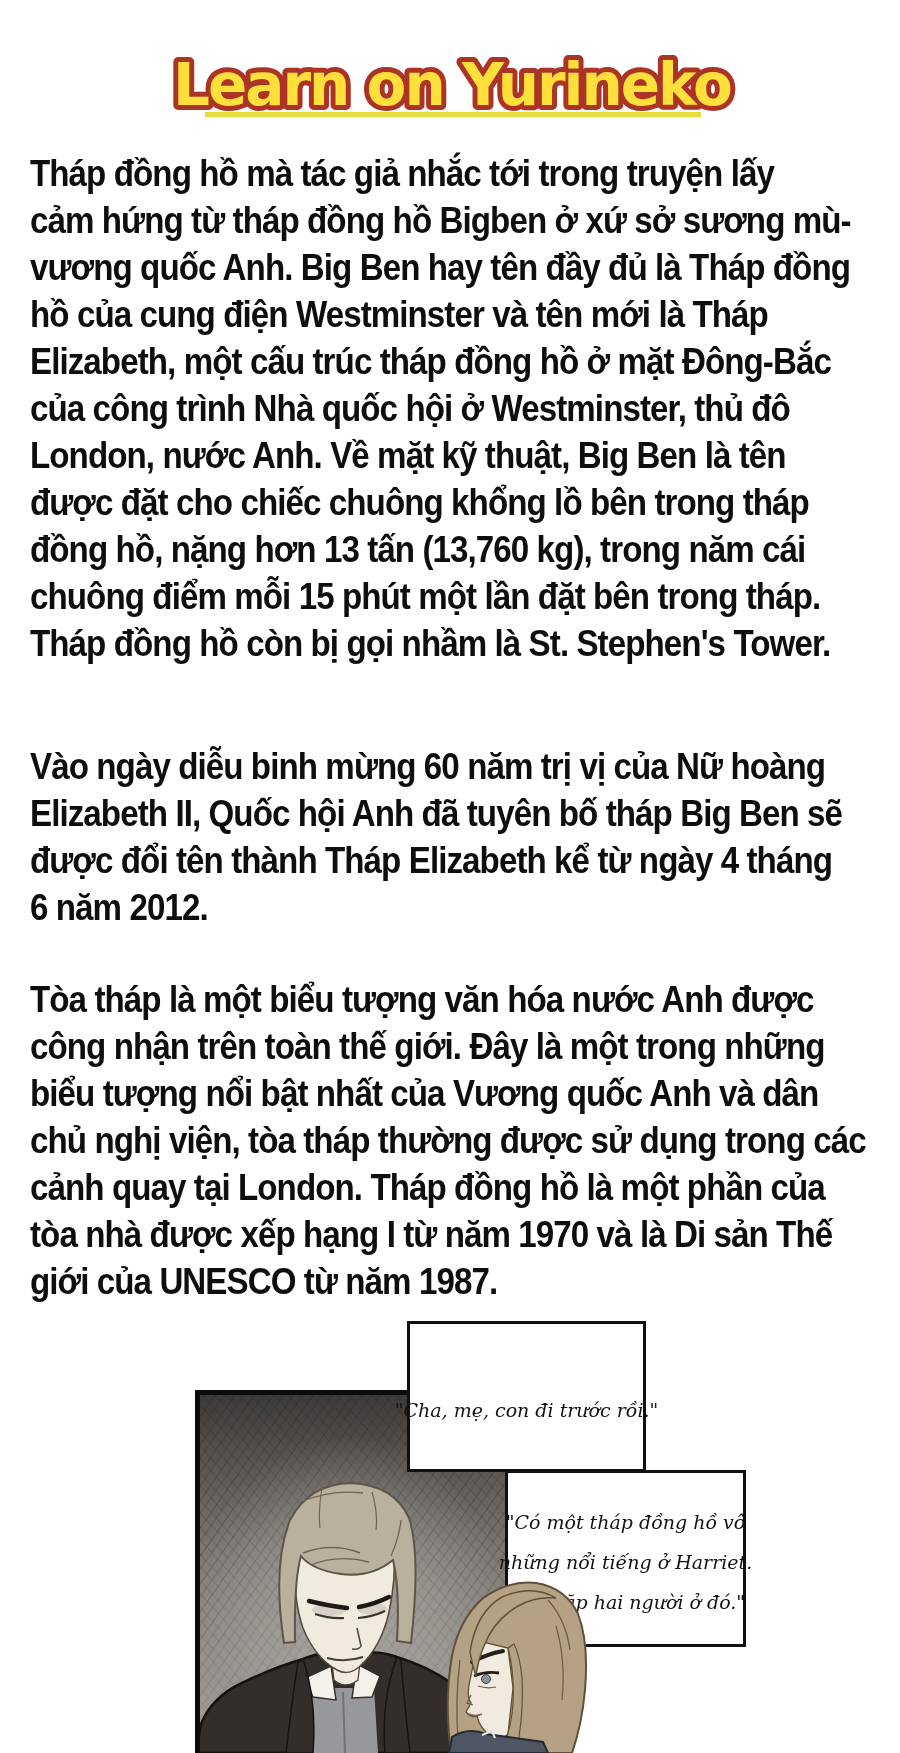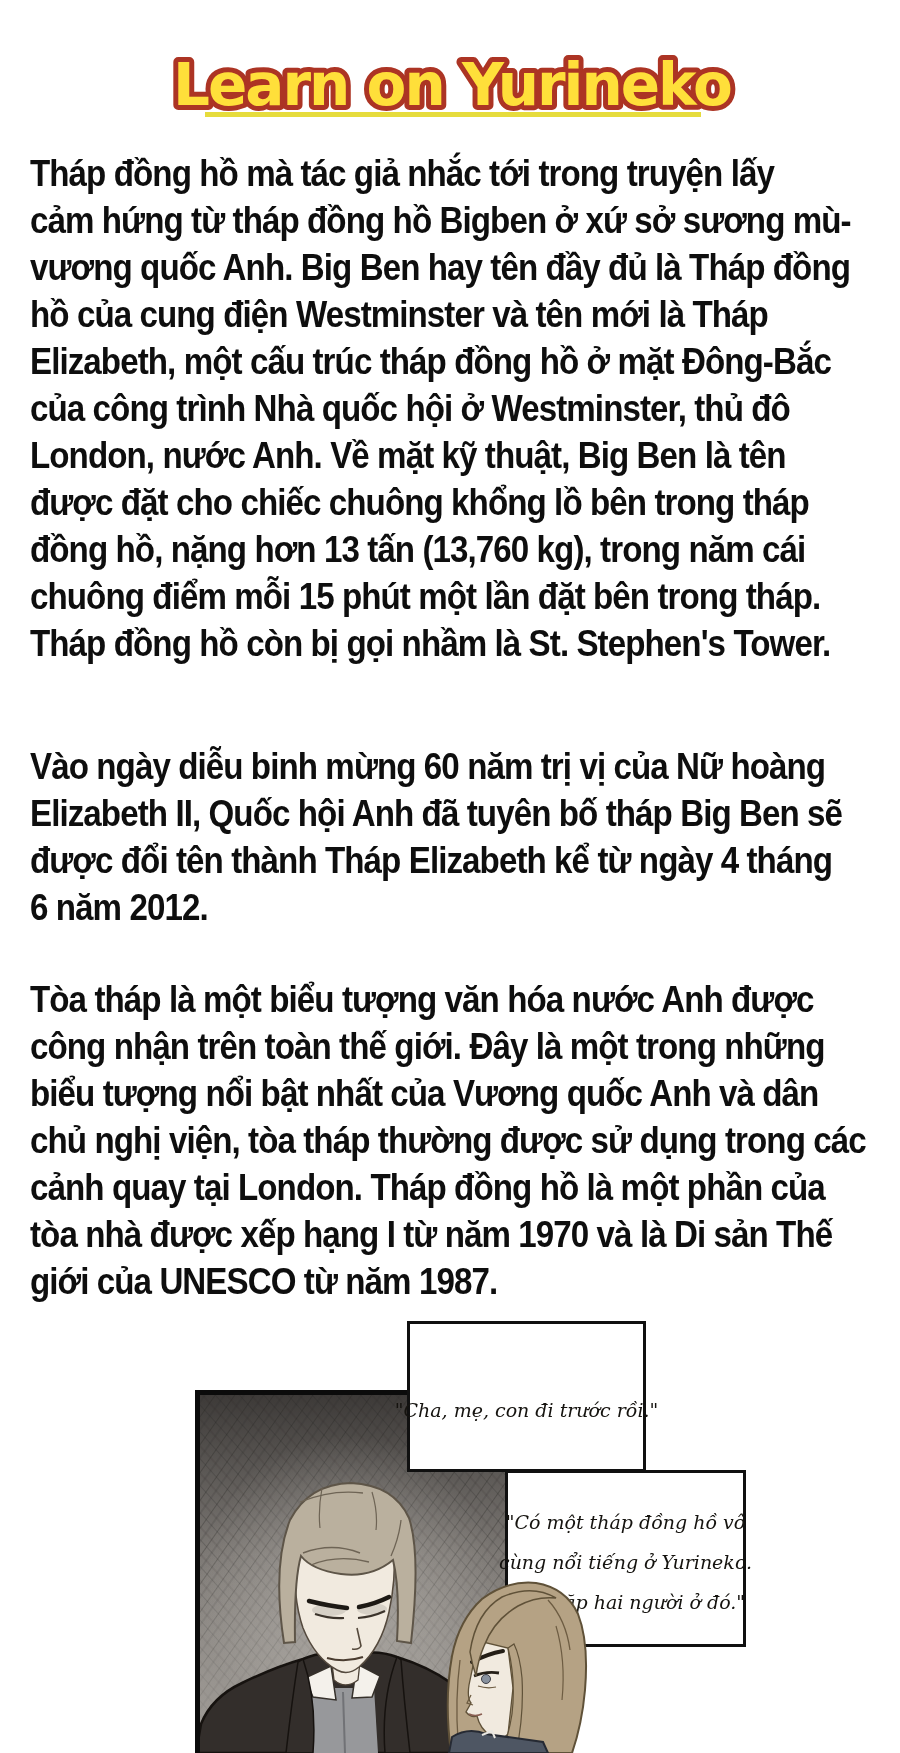--- a/index.html
+++ b/index.html
@@ -143,21 +143,21 @@
     </g>
 
     <path d="M197.5,1753 L197.5,1392.5 L507.5,1392.5 L507.5,1753" fill="none" stroke="var(--panel-border)" stroke-width="5"></path>
   </svg>
 
   <div class="bubble bubble1">
       <div class="line">"Cha, mẹ, con đi trước rồi."</div>
     </div>
   <div class="bubble bubble2">
       <div class="line">"Có một tháp đồng hồ vô</div>
-      <div class="line">cùng nổi tiếng ở Yurineko.</div>
+      <div class="line">những nổi tiếng ở Harriet.</div>
       <div class="line">Hẹn gặp hai người ở đó."</div>
     </div>
 
   <svg class="woman-svg" viewBox="440 1575 170 178">
     <path d="M451,1753 Q444,1700 452,1656 Q459,1620 482,1599 Q507,1580 536,1583 Q566,1588 578,1614 Q589,1642 585,1690 Q582,1724 572,1753 Z" fill="var(--woman-hair)" stroke="#5f5138" stroke-width="2"></path>
     <path d="M479,1641 Q473,1664 469,1685 Q467,1698 471,1703 L466,1712 Q471,1718 477,1716 Q480,1729 491,1736 Q502,1741 508,1734 L513,1688 L508,1648 Z" fill="var(--skin)" stroke="#5f5138" stroke-width="1.3"></path>
     <path d="M472,1662 Q487,1654 503,1651" stroke="#241e16" stroke-width="4" fill="none" stroke-linecap="round"></path>
     <path d="M474,1676 Q486,1671 499,1673" stroke="#241e16" stroke-width="2.8" fill="none"></path>
     <circle cx="486" cy="1679" r="4.5" fill="#88919e" stroke="#3c3d44" stroke-width="1"></circle>
     <path d="M478,1686 Q487,1689 496,1687" stroke="#6d5c42" stroke-width="1.2" fill="none"></path>

